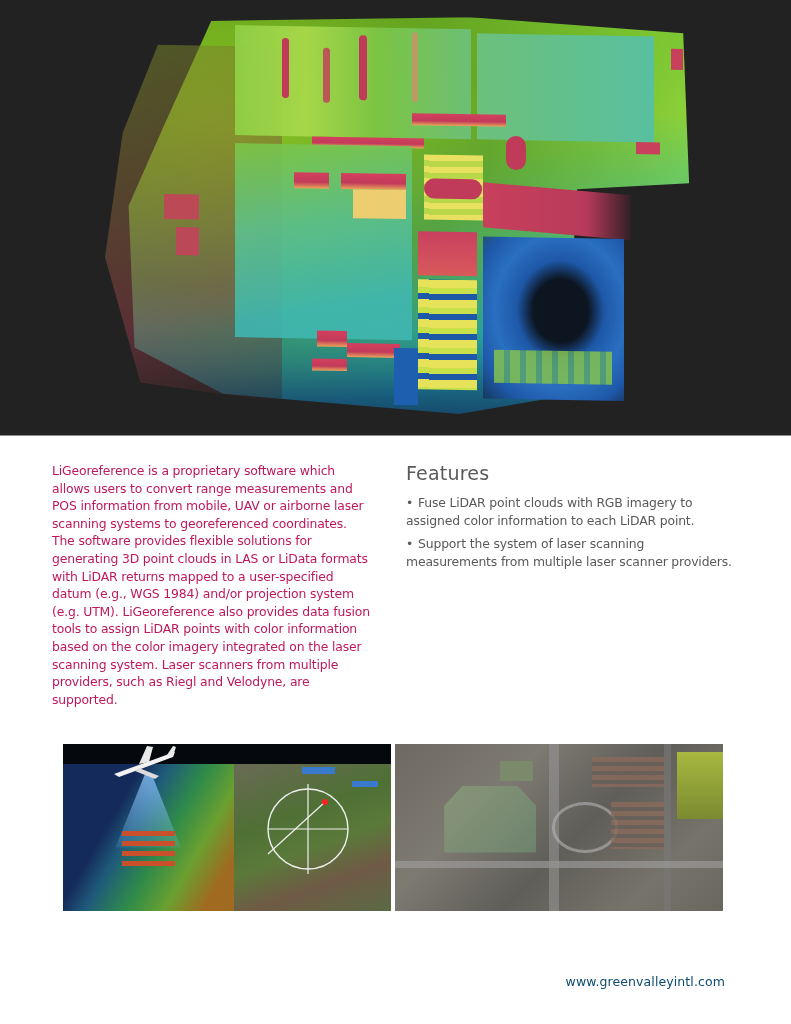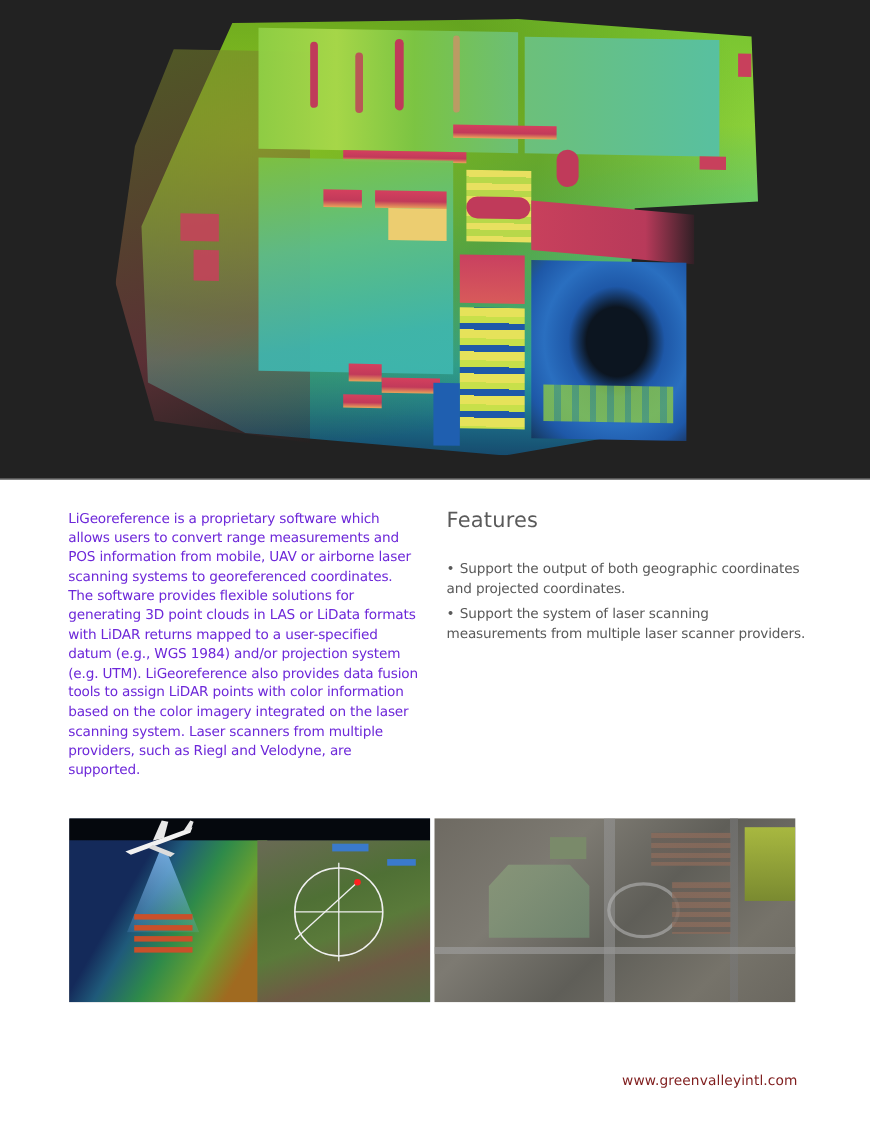--- a/index.html
+++ b/index.html
@@ -36,31 +36,31 @@
     .redflat { background: #c8405c; }
     .yellow { background: #e8d860; }
     .blue { background: #1f5fb0; }
     .stripe {
       background: repeating-linear-gradient(180deg, #e6e25a 0 8px, #c8e04a 8px 14px, #1e58a8 14px 20px);
     }
     .tree { position: absolute; border-radius: 50%; background: #c03a5a; }
 
     
     .col-left {
-      position: absolute; left: 62px; top: 462px; width: 320px;
-      font-size: 12.4px; line-height: 17.6px; color: #6d28d9;
+      position: absolute; left: 52px; top: 462px; width: 320px;
+      font-size: 12.4px; line-height: 17.6px; color: #be185d;
       letter-spacing: -0.15px;
     }
     .col-right {
       position: absolute; left: 406px; top: 461px; width: 330px;
       color: #595959;
     }
     .features-title {
       font-size: 19px; line-height: 24px; color: #5a5a5a; font-weight: normal;
-      margin-bottom: 23px; letter-spacing: 0.2px;
+      margin-bottom: 9px; letter-spacing: 0.2px;
     }
     .feature {
       font-size: 12.4px; line-height: 17.6px; margin-bottom: 6px; letter-spacing: -0.15px;
     }
     .bullet { display: inline-block; width: 12px; text-align: left; }
 
     
     .img-left {
       position: absolute; left: 63px; top: 744px; width: 328px; height: 167px;
       overflow: hidden; background: #0d1a33;
@@ -69,21 +69,21 @@
       position: absolute; left: 395px; top: 744px; width: 328px; height: 167px;
       overflow: hidden;
       background:
         linear-gradient(90deg, transparent 0 47%, rgba(150,150,150,0.55) 47% 50%, transparent 50%),
         linear-gradient(180deg, transparent 0 70%, rgba(160,160,160,0.6) 70% 74%, transparent 74%),
         linear-gradient(90deg, transparent 0 82%, rgba(120,120,120,0.6) 82% 84%, transparent 84%),
         linear-gradient(135deg, #6e6a62, #7d7a72 30%, #5f5e58 55%, #76736a 80%, #6a675f);
     }
     .footer {
       position: absolute; right: 66px; top: 974px;
-      font-size: 12.5px; color: #7f1d1d; letter-spacing: 0.1px;
+      font-size: 12.5px; color: #0c4a6e; letter-spacing: 0.1px;
     }
   </style>
 </head>
 <body>
 
 <div class="hero">
   <div class="cloud">
     <div class="base"></div>
     <div class="noise-left"></div>
 
@@ -126,21 +126,21 @@
   </div>
 </div>
 
 <div class="col-left">
   <p>LiGeoreference is a proprietary software which allows users to convert range measurements and POS information from mobile, UAV or airborne laser scanning systems to georeferenced coordinates. The software provides flexible solutions for generating 3D point clouds in LAS or LiData formats with LiDAR returns mapped to a user-specified datum (e.g., WGS 1984) and/or projection system (e.g. UTM). LiGeoreference also provides data fusion tools to assign LiDAR points with color information based on the color imagery integrated on the laser scanning system. Laser scanners from multiple providers, such as Riegl and Velodyne, are supported.</p>
 </div>
 
 <div class="col-right">
   <h2 class="features-title">Features</h2>
   <div class="feature">
-    <span class="bullet">•</span><span>Support the output of both geographic coordinates and projected coordinates.</span>
+    <span class="bullet">•</span><span>Fuse LiDAR point clouds with RGB imagery to assigned color information to each LiDAR point.</span>
   </div>
   <div class="feature">
     <span class="bullet">•</span><span>Support the system of laser scanning measurements from multiple laser scanner providers.</span>
   </div>
 </div>
 
 <div class="img-left">
   <div style="position:absolute;left:0;top:0;width:100%;height:12%;background:#05080d;"></div>
 
   <div style="position:absolute;left:0;top:12%;width:55%;height:88%;background:linear-gradient(120deg,#142a5a 0 30%,#1f5a7a 40%,#2e8a4a 55%,#6aa030 70%,#a06a20 85%);"></div>

